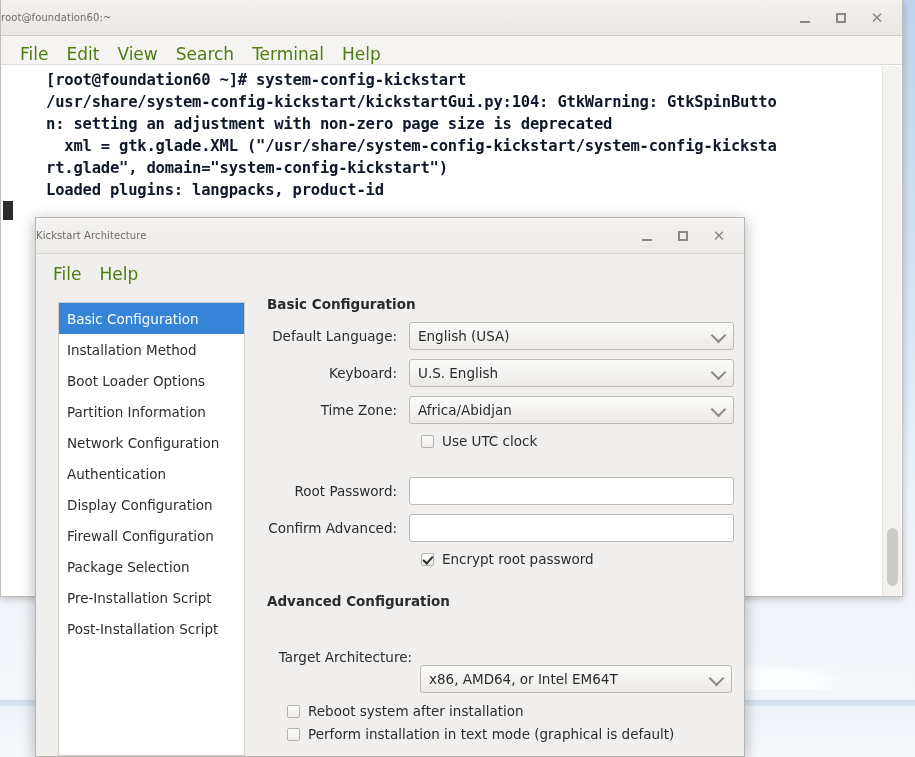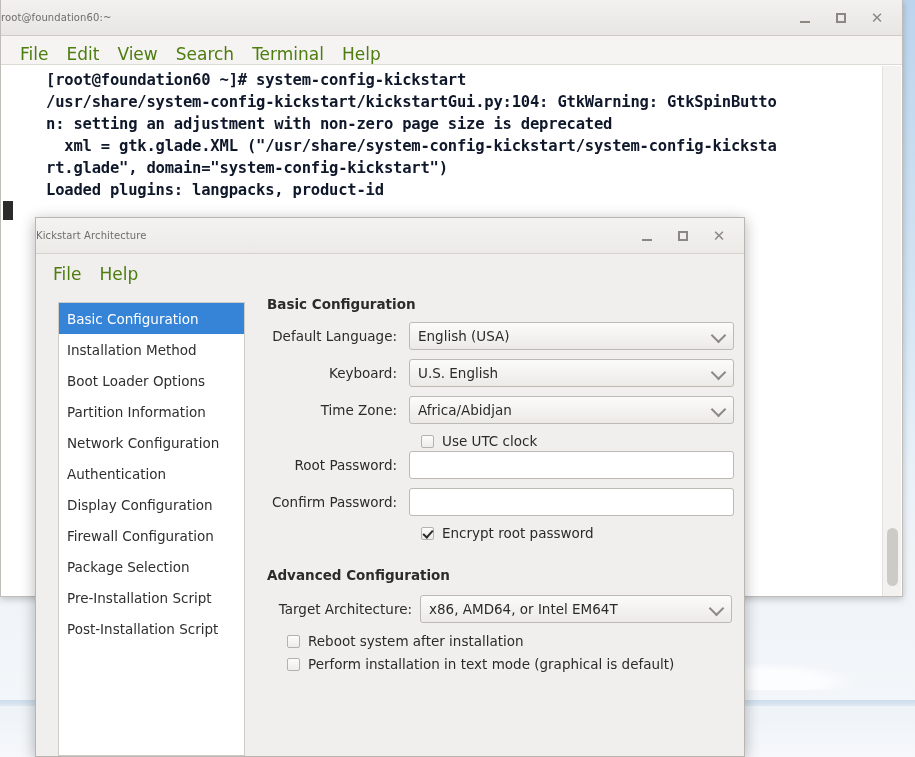--- a/index.html
+++ b/index.html
@@ -473,45 +473,45 @@
       </div>
 
       <div class="form-row">
         <div class="flabel" style="width:130px;">Time Zone:</div>
         <div class="combo" style="width:325px; margin-left:12px;">
           <span>Africa/Abidjan</span>
           <span class="chev"></span>
         </div>
       </div>
 
-      <div class="check-row" style="margin-left:154px; margin-top:8px; margin-bottom:2px;">
+      <div class="check-row" style="margin-left:154px; margin-top:8px; margin-bottom:28px;">
         <span class="cbox"></span>
         <span>Use UTC clock</span>
       </div>
 
       <div class="form-row">
         <div class="flabel" style="width:130px;">Root Password:</div>
         <input class="textfield" type="password" style="width: 325px; margin-left: 12px;" value="">
       </div>
 
       <div class="form-row">
-        <div class="flabel" style="width:130px;">Confirm Password:</div>
+        <div class="flabel" style="width:130px;">Confirm Advanced:</div>
         <input class="textfield" type="password" style="width: 325px; margin-left: 12px;" value="">
       </div>
 
       <div class="check-row" style="margin-left:154px; margin-top:8px;">
         <span class="cbox checked"></span>
         <span>Encrypt root password</span>
       </div>
 
       <div class="section-title" style="margin-top:26px; margin-bottom:12px;">Advanced Configuration</div>
 
       <div class="form-row">
         <div class="flabel" style="width:145px;">Target Architecture:</div>
-        <div class="combo" style="width:312px; margin-left:8px;">
+        <div class="combo" style="width:312px; margin-left:8px;margin-top:44px;">
           <span>x86, AMD64, or Intel EM64T</span>
           <span class="chev"></span>
         </div>
       </div>
 
       <div class="check-row" style="margin-left:20px; margin-top:10px;">
         <span class="cbox"></span>
         <span>Reboot system after installation</span>
       </div>
 

